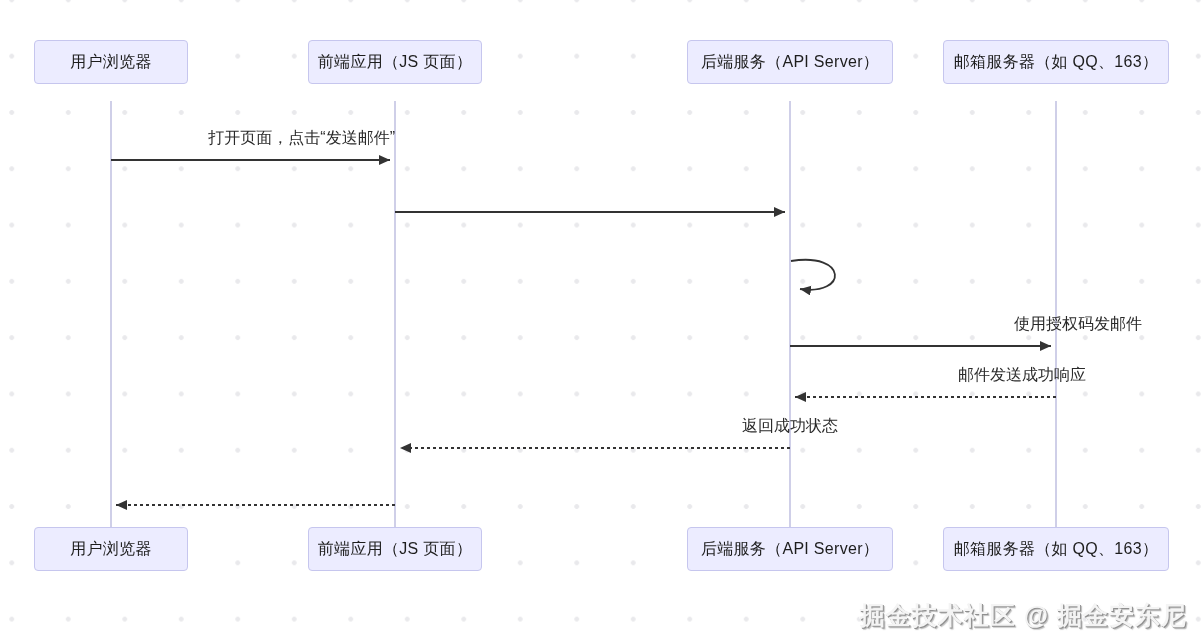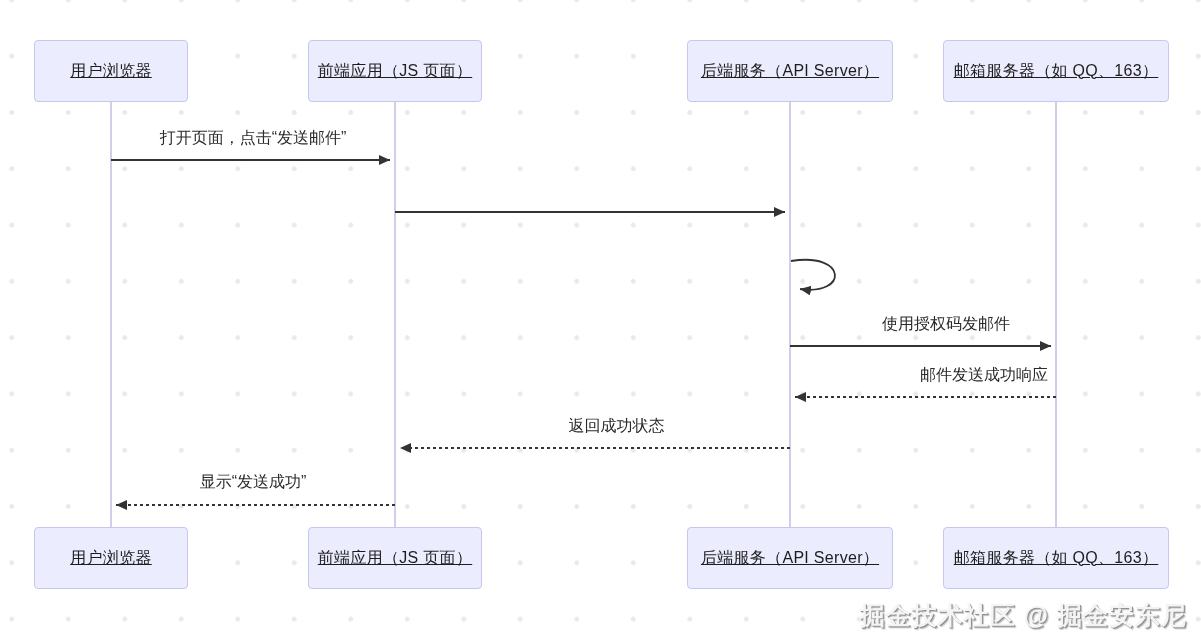--- a/index.html
+++ b/index.html
@@ -20,40 +20,39 @@
   }
   .lifeline {
     position: absolute;
     top: 101px;
     height: 427px;
     width: 2px;
     background: #cfcfe8;
   }
   .actor-box {
     position: absolute;
-    height: 62px;
+    height: 44px;
     background: #ececff;
     border: 1px solid #c6c6ee;
     border-radius: 4px;
     display: flex;
     align-items: center;
     justify-content: center;
     color: #1d1d1d;
     font-size: 16px;
     letter-spacing: 0.3px;
     white-space: nowrap;
-    text-decoration: underline;
   }
   .actor-box.top { top: 40px; }
   .actor-box.bottom { top: 527px; }
   .msg-label {
     position: absolute;
     height: 24px;
     line-height: 24px;
-    text-align: center;
+    text-align: right;
     font-size: 16px;
     color: #2a2a2a;
     white-space: nowrap;
   }
   svg.arrows {
     position: absolute;
     left: 0; top: 0;
     width: 1201px; height: 637px;
     pointer-events: none;
   }
@@ -121,20 +120,19 @@
       <span>前端应用（JS 页面）</span>
     </div>
   <div class="actor-box bottom" style="left:687px; width:206px">
       <span>后端服务（API Server）</span>
     </div>
   <div class="actor-box bottom" style="left:943px; width:226px">
       <span>邮箱服务器（如 QQ、163）</span>
     </div>
 
   <div class="msg-label" style="left:111px; width:284px; top:126px">打开页面，点击“发送邮件”</div>
-  <div class="msg-label" style="left:790px; width:312px; top:312px">使用授权码发邮件</div>
-  <div class="msg-label" style="left:836px; width:296px; top:363px">邮件发送成功响应</div>
+  <div class="msg-label" style="left:830px; width:312px; top:312px">使用授权码发邮件</div>
+  <div class="msg-label" style="left:790px; width:296px; top:363px">邮件发送成功响应</div>
   <div class="msg-label" style="left:395px; width:443px; top:414px">返回成功状态</div>
-  <div class="msg-label" style="left:111px; width:284px; top:470px">显示“发送成功”</div>
 
   <div class="watermark">掘金技术社区 @ 掘金安东尼</div>
 
 </div>
 
 </body></html>

